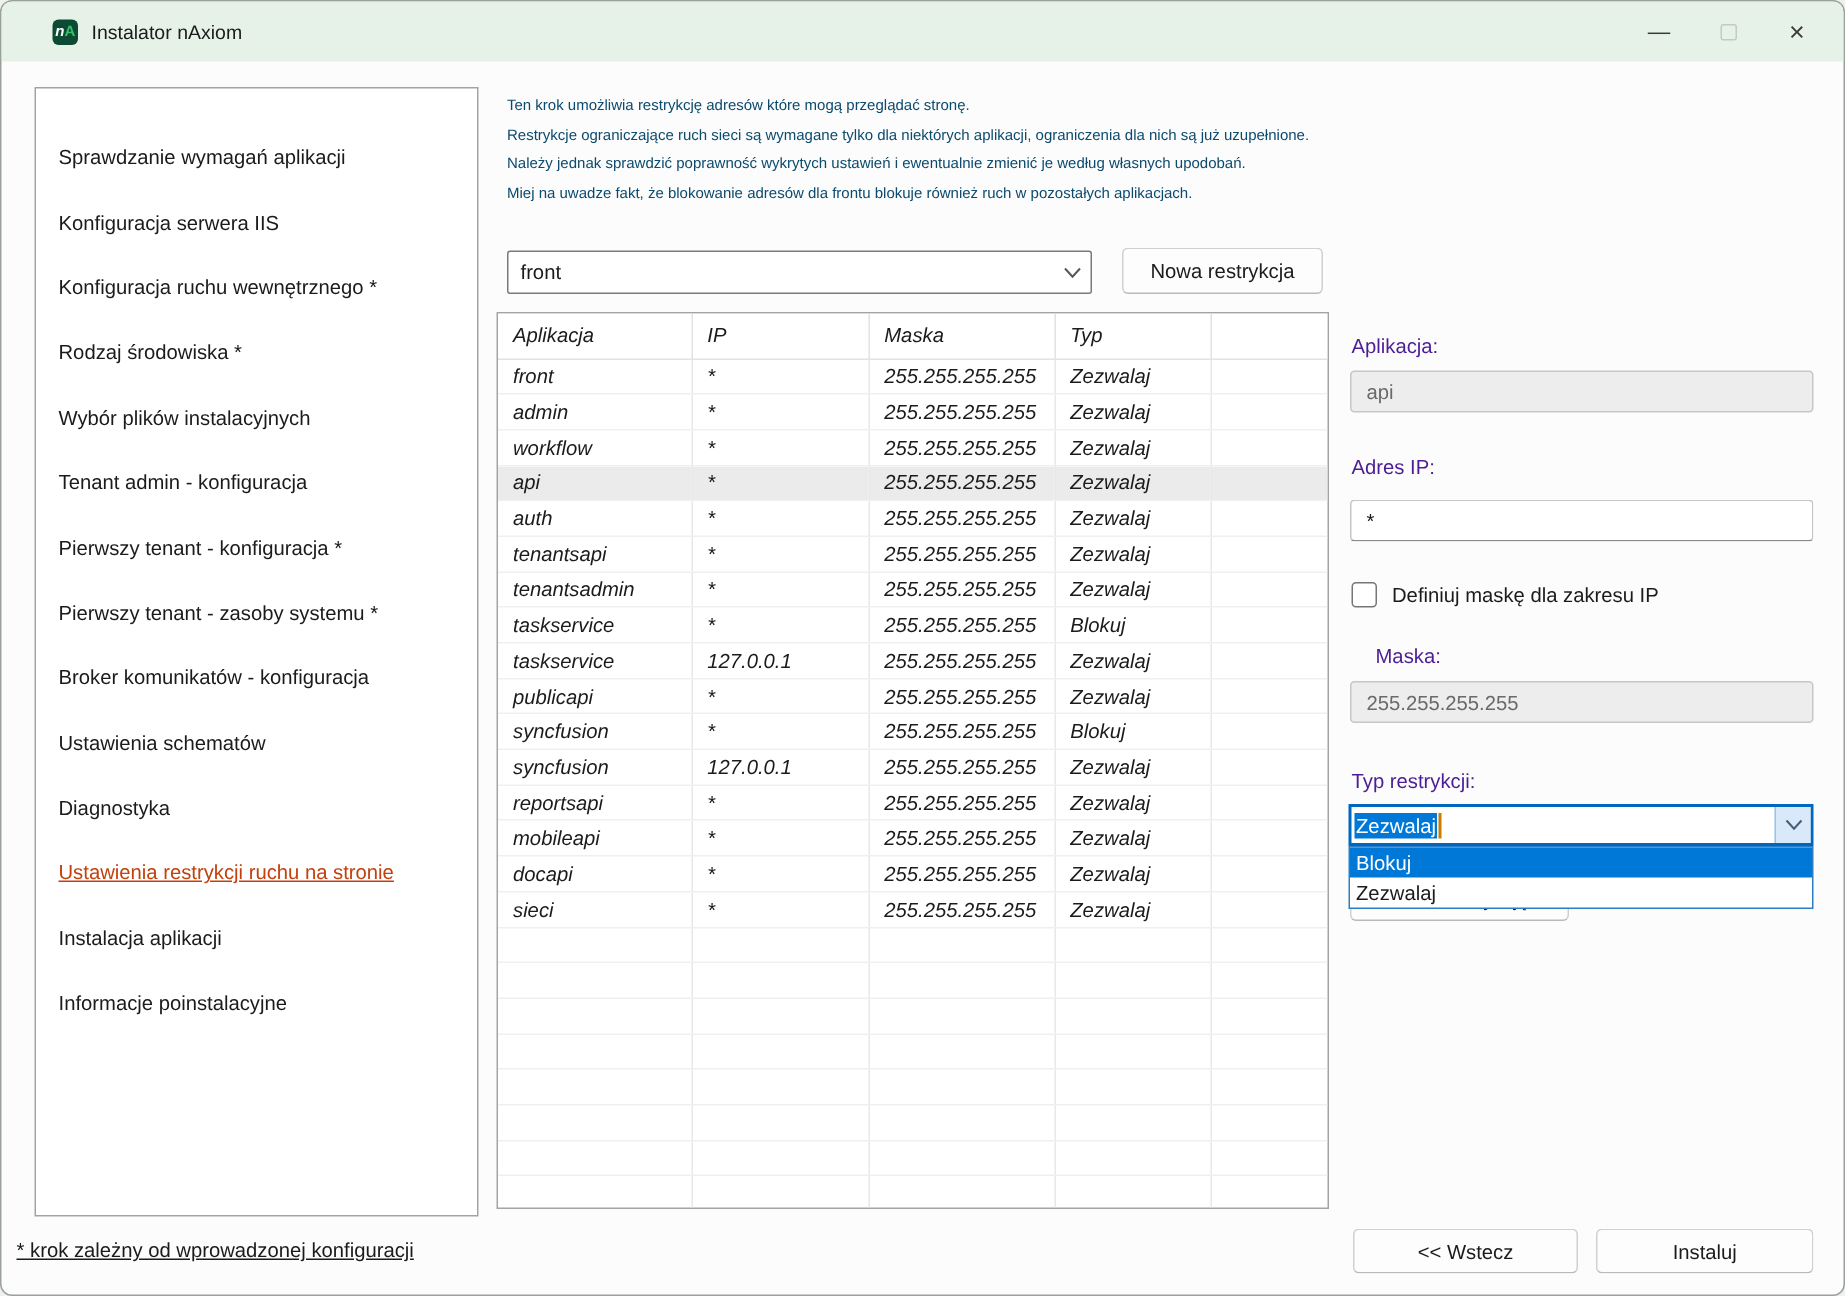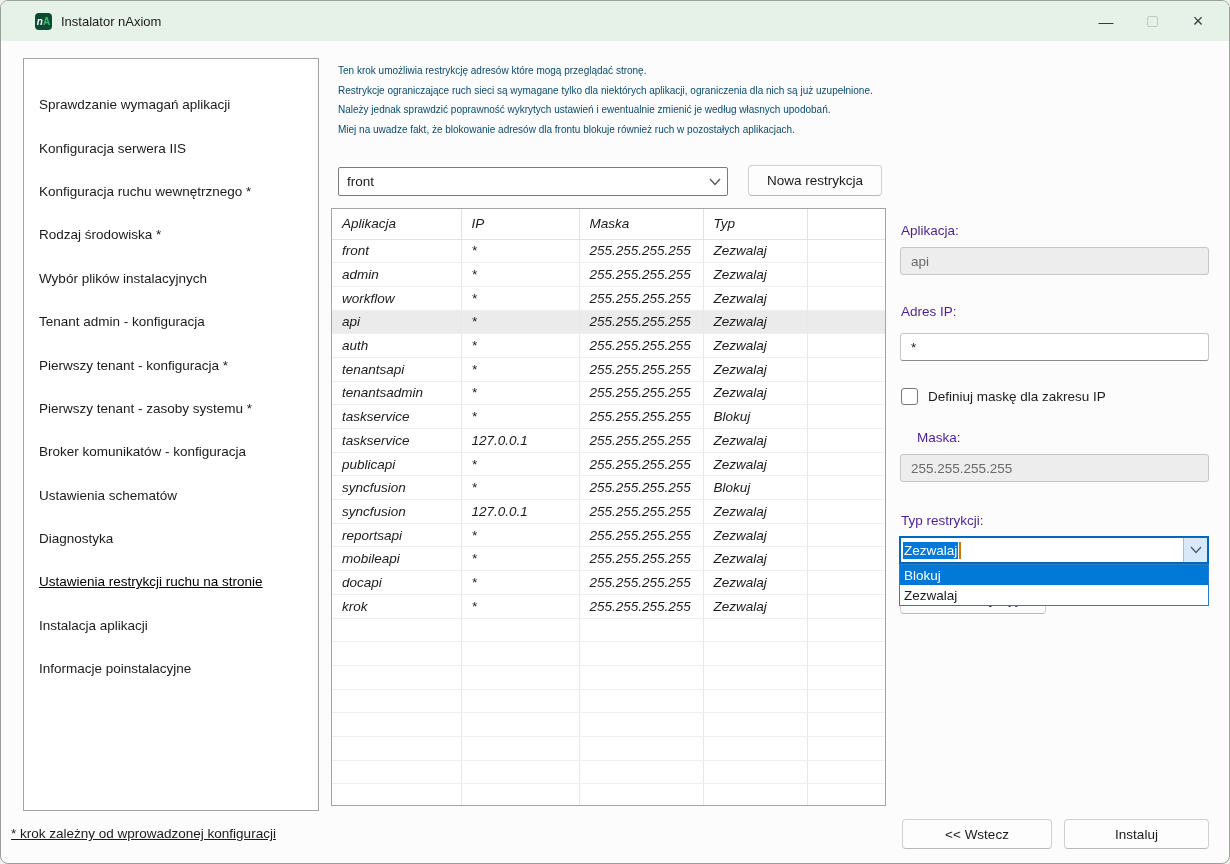--- a/index.html
+++ b/index.html
@@ -28,21 +28,21 @@
 
   
   .sidebar {
     position:absolute; left:22px; top:57px; width:296px; height:753px;
     background:#ffffff; border:1px solid #a3a3a3; padding-top:24px; overflow:hidden;
   }
   .sidebar-item {
     height:43.4px; display:flex; align-items:center; padding-left:15px;
     font-size:13.5px; color:#1b1b1b; cursor:default; white-space:nowrap;
   }
-  .sidebar-item.active { color:#000000; text-decoration:underline; }
+  .sidebar-item.active { color:#c2410c; text-decoration:underline; }
 
   .footnote { position:absolute; left:10px; top:825px; font-size:13.5px; color:#1b1b1b;text-decoration:underline; }
 
   
   .description { position:absolute; left:337px; top:60px; width:620px; }
   .desc-line { font-size:10px; line-height:19.5px; color:#0c4a6e; white-space:nowrap; }
 
   
   .app-combo {
     position:absolute; left:337px; top:166px; width:390px; height:29px;
@@ -292,21 +292,21 @@
             <td></td>
           </tr>
           <tr>
             <td>docapi</td>
             <td>*</td>
             <td>255.255.255.255</td>
             <td>Zezwalaj</td>
             <td></td>
           </tr>
           <tr>
-            <td>krok</td>
+            <td>sieci</td>
             <td>*</td>
             <td>255.255.255.255</td>
             <td>Zezwalaj</td>
             <td></td>
           </tr>
           <tr>
             <td></td>
             <td></td>
             <td></td>
             <td></td>

